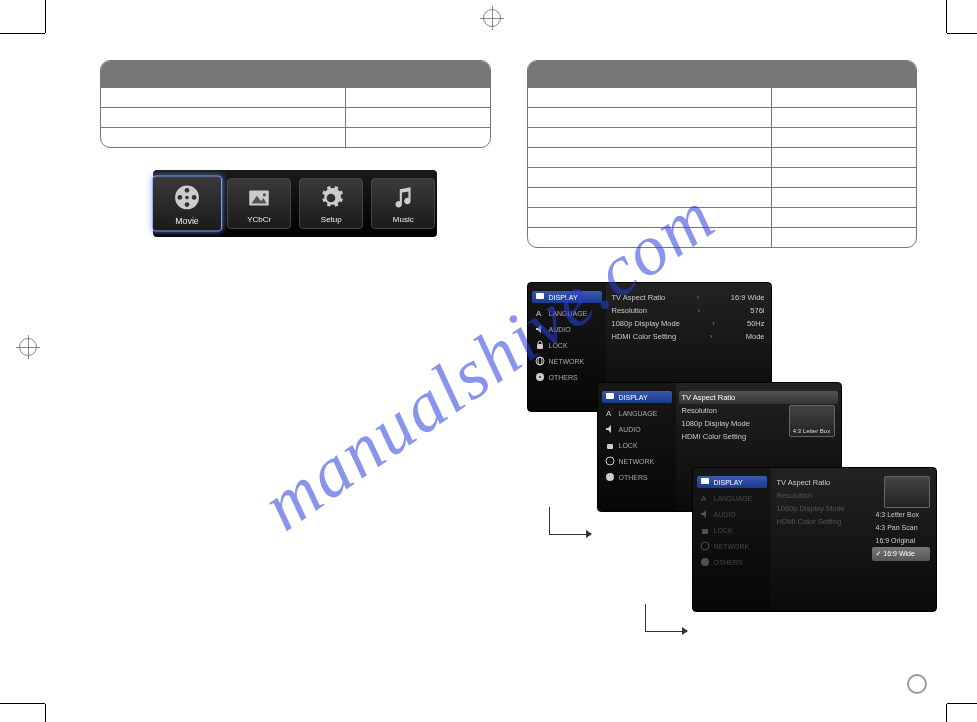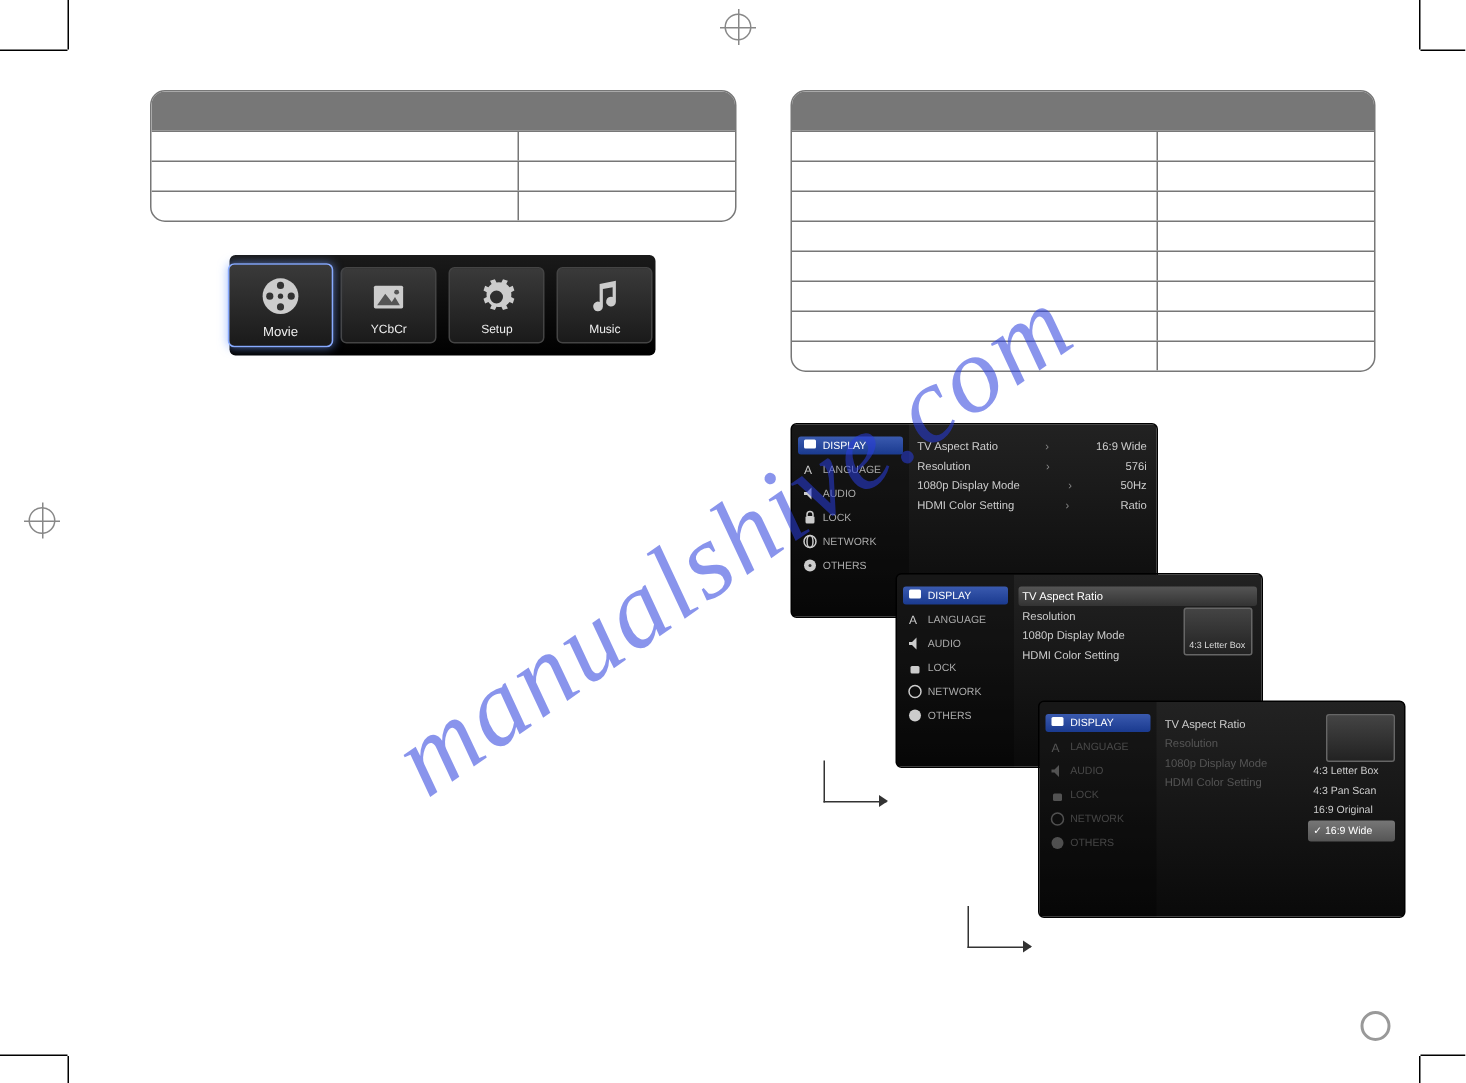--- a/index.html
+++ b/index.html
@@ -432,21 +432,21 @@
               <span>576i</span>
             </div>
           <div class="osd-row">
               <span>1080p Display Mode</span>
               <span class="arrow">›</span>
               <span>50Hz</span>
             </div>
           <div class="osd-row">
               <span>HDMI Color Setting</span>
               <span class="arrow">›</span>
-              <span>Ratio</span>
+              <span>Mode</span>
             </div>
         </div>
       </div>
 
       <div class="osd osd2">
         <div class="osd-sidebar">
           <div class="osd-side-item active">
               <span class="sicon">
                 <svg viewBox="0 0 10 10">
                   <rect x="1" y="1" width="8" height="6" rx="1"></rect>

